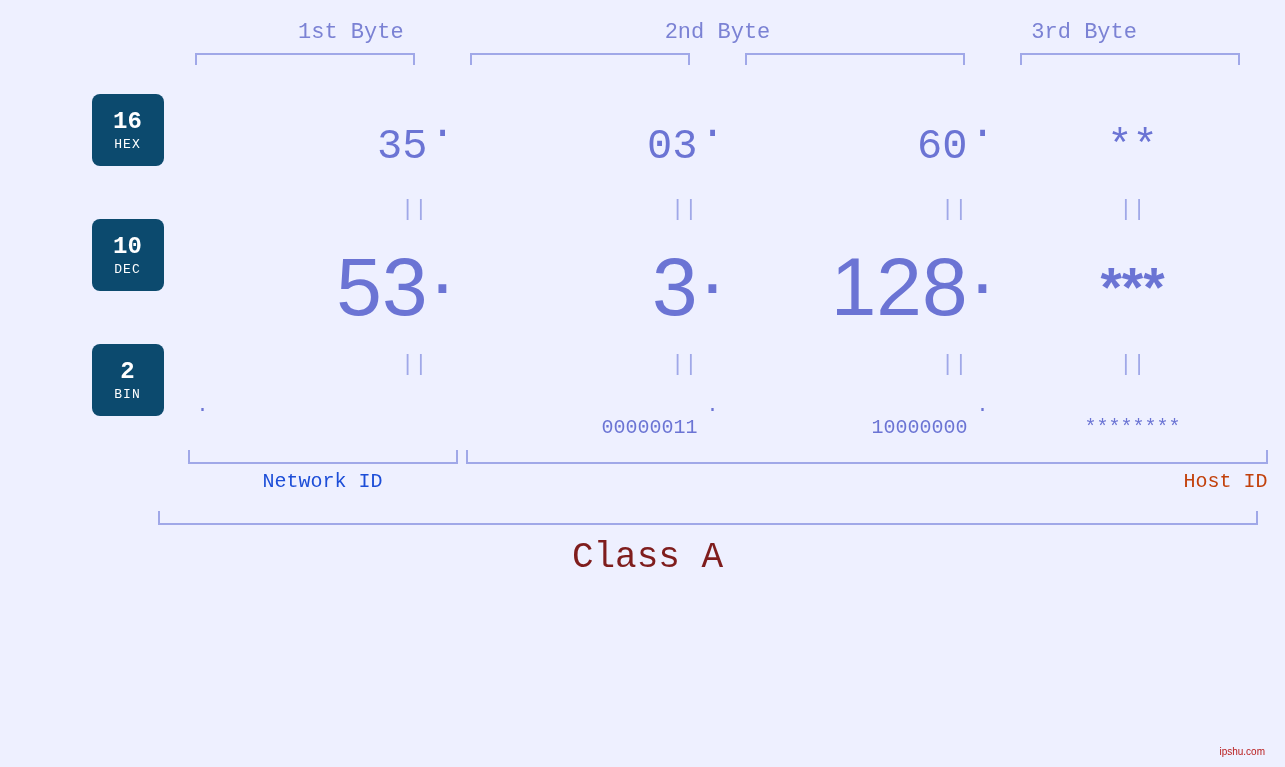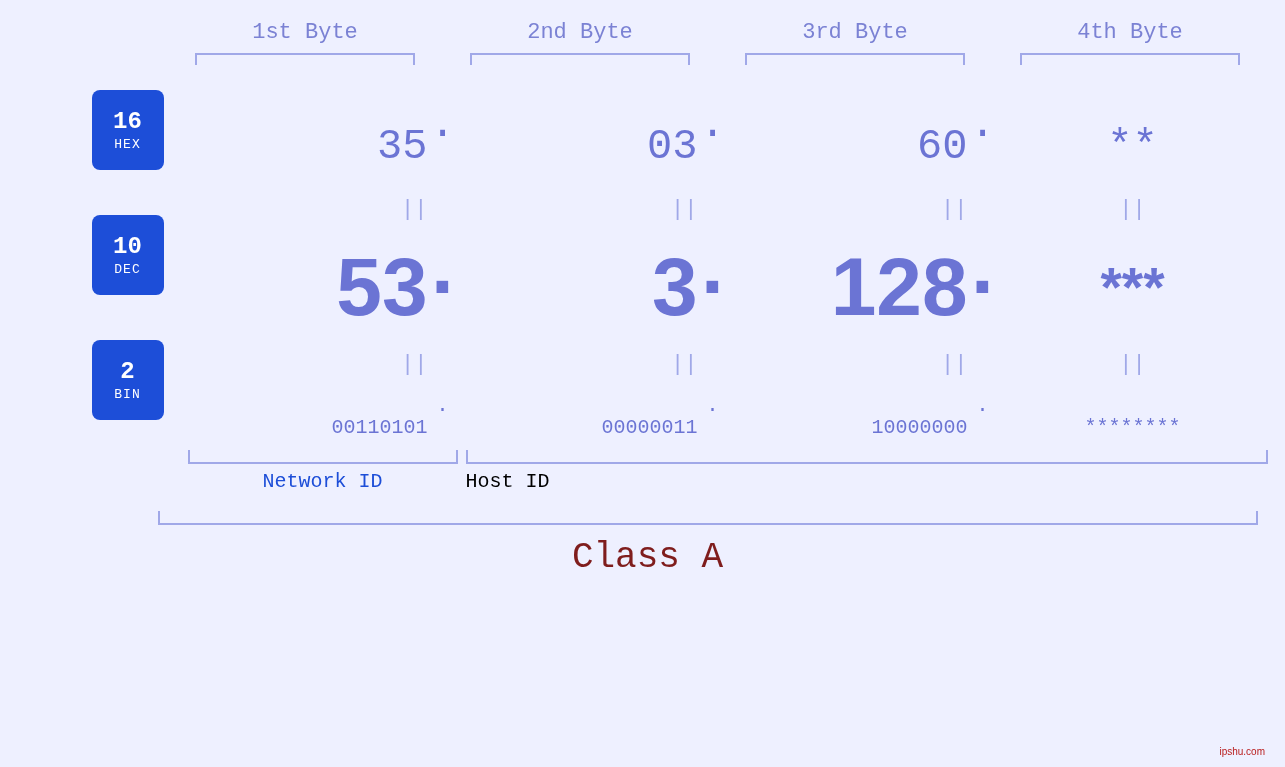--- a/index.html
+++ b/index.html
@@ -53,22 +53,22 @@
     .bracket {
       width: 220px;
       height: 12px;
       border-top: 2px solid #a0a8e8;
       border-left: 2px solid #a0a8e8;
       border-right: 2px solid #a0a8e8;
     }
 
     .badge {
       width: 72px;
-      height: 80px;
-      background-color: #1d4ed8;
+      height: 72px;
+      background-color: #0c4a6e;
       color: white;
       border-radius: 8px;
       display: flex;
       flex-direction: column;
       align-items: center;
       justify-content: center;
       margin-bottom: 0;
     }
 
     .badge-num {
@@ -160,36 +160,35 @@
       color: #6b74d4;
       font-family: 'Courier New', Courier, monospace;
     }
 
     .cell.no-dot .val {
       text-align: center;
     }
 
     
     .hex-size { font-size: 42px; }
-    .dec-size { font-size: 82px; font-weight: bold; font-family: Arial, sans-serif; }
+    .dec-size { font-size: 82px; font-weight: normal; font-family: Arial, sans-serif; }
     .dec-star-size { font-size: 55px; font-weight: bold; font-family: Arial, sans-serif; }
     .bin-size { font-size: 20px; }
     .eq-size { font-size: 22px; color: #a0a8e8; font-family: 'Courier New', Courier, monospace; }
 
   </style>
 </head>
 <body>
 
 <div class="main-container">
 
   <div class="byte-headers">
     <div class="byte-label">1st Byte</div>
     <div class="byte-label">2nd Byte</div>
     <div class="byte-label">3rd Byte</div>
-    <div class="byte-label">4th Byte</div>
   </div>
 
   <div class="bracket-row">
     <div class="bracket"></div>
     <div class="bracket"></div>
     <div class="bracket"></div>
     <div class="bracket"></div>
   </div>
 
   <div class="badges-and-rows">
@@ -291,21 +290,20 @@
           <span class="val eq-size">||</span>
           <span class="dot eq-size"></span>
         </div>
         <div class="cell no-dot">
           <span class="val eq-size">||</span>
         </div>
       </div>
 
       <div class="row-line">
         <div class="cell">
-          <span class="val bin-size">00110101</span>
           <span class="dot bin-size">.</span>
         </div>
         <div class="cell">
           <span class="val bin-size">00000011</span>
           <span class="dot bin-size">.</span>
         </div>
         <div class="cell">
           <span class="val bin-size">10000000</span>
           <span class="dot bin-size">.</span>
         </div>
@@ -314,21 +312,21 @@
         </div>
       </div>
 
       <div style="display:flex; width:100%; margin-top:5px;">
         <div style="width:270px; height:14px; border-bottom:2px solid #a0a8e8; border-left:2px solid #a0a8e8; border-right:2px solid #a0a8e8;"></div>
         <div style="flex:1; height:14px; border-bottom:2px solid #a0a8e8; border-left:2px solid #a0a8e8; border-right:2px solid #a0a8e8; margin-left:8px;"></div>
       </div>
 
       <div style="display:flex; width:100%; margin-top:6px;">
         <div style="width:270px; text-align:center; color:#1d4ed8; font-size:20px; font-family:Liberation Mono, monospace;">Network ID</div>
-        <div style="flex:1; text-align:left; color:#000000; font-size:20px; font-family:'Courier New',monospace; margin-left:8px;">Host ID</div>
+        <div style="flex:1; text-align:right; color:#c2410c; font-size:20px; font-family:'Courier New',monospace; margin-left:8px;">Host ID</div>
       </div>
 
     </div>
   </div>
 
   <div style="width:1100px; margin-top:18px; height:14px; border-bottom:2px solid #a0a8e8; border-left:2px solid #a0a8e8; border-right:2px solid #a0a8e8; margin-left:120px;"></div>
 
   <div style="margin-top:12px; color:#7f1d1d; font-size:36px; font-family:'Courier New',Courier,monospace;">Class A</div>
 
   <div class="watermark">ipshu.com</div>

